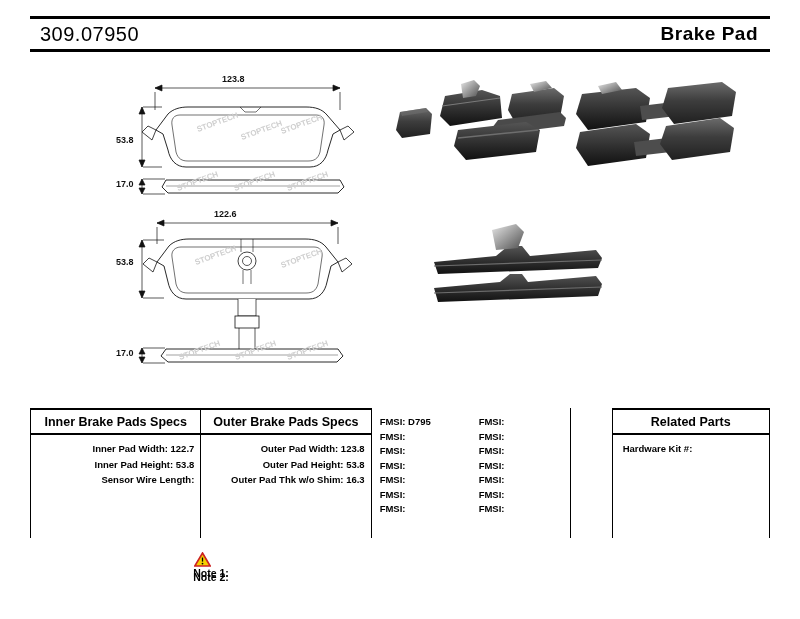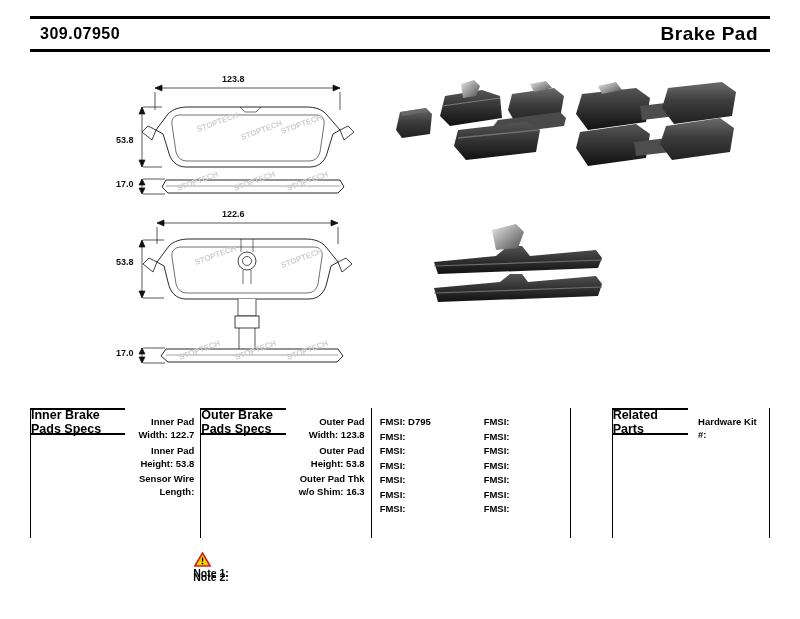--- a/index.html
+++ b/index.html
@@ -24,22 +24,22 @@
     width: 740px;
     height: 36px;
     border-top: 3px solid #000;
     border-bottom: 3px solid #000;
     display: flex;
     align-items: center;
     justify-content: space-between;
     box-sizing: border-box;
   }
   .part-number {
-    font-size: 16px;
-    font-weight: bold;
+    font-size: 20px;
+    font-weight: normal;
     letter-spacing: 0.5px;
     padding-left: 10px;
     text-align: center;
   }
   .doc-type {
     font-size: 19px;
     font-weight: bold;
     letter-spacing: 0.5px;
     padding-right: 12px;
   }
@@ -70,21 +70,21 @@
     width: 740px;
     height: 130px;
     display: flex;
     box-sizing: border-box;
   }
   .spec-col {
     box-sizing: border-box;
     border-left: 1px solid #000;
     border-right: 1px solid #000;
     display: flex;
-    flex-direction: row;
+    flex-direction: column;
   }
   .spec-col.c1 { width: 185px; margin-right: -1px;}
   .spec-col.c2 { width: 185px; margin-right: -1px;}
   .spec-col.c3 { width: 200px; margin-right: -1px;}
   .spec-col.c4 { width: 171px; margin-left: 42px; }
 
   .spec-head {
     border-top: 2px solid #000;
     border-bottom: 2px solid #000;
     height: 23px;
@@ -139,21 +139,21 @@
 <div class="header">
   <div class="part-number">309.07950</div>
   <div class="doc-type">Brake Pad</div>
 </div>
 
 <div class="drawing-area">
 
   <div class="dim" style="left:192px; top:14px;">123.8</div>
   <div class="dim" style="left:86px; top:75px;">53.8</div>
   <div class="dim" style="left:86px; top:119px;">17.0</div>
-  <div class="dim" style="left:192px; top:149px;">122.6</div>
+  <div class="dim" style="left:184px; top:149px;">122.6</div>
   <div class="dim" style="left:86px; top:197px;">53.8</div>
   <div class="dim" style="left:86px; top:288px;">17.0</div>
 
   <svg width="740" height="330" viewBox="0 0 740 330">
     <defs>
       <linearGradient id="padGrad" x1="0" y1="0" x2="0" y2="1">
         <stop offset="0%" stop-color="#6b6b6b"></stop>
         <stop offset="45%" stop-color="#3d3d3d"></stop>
         <stop offset="100%" stop-color="#202020"></stop>
       </linearGradient>

